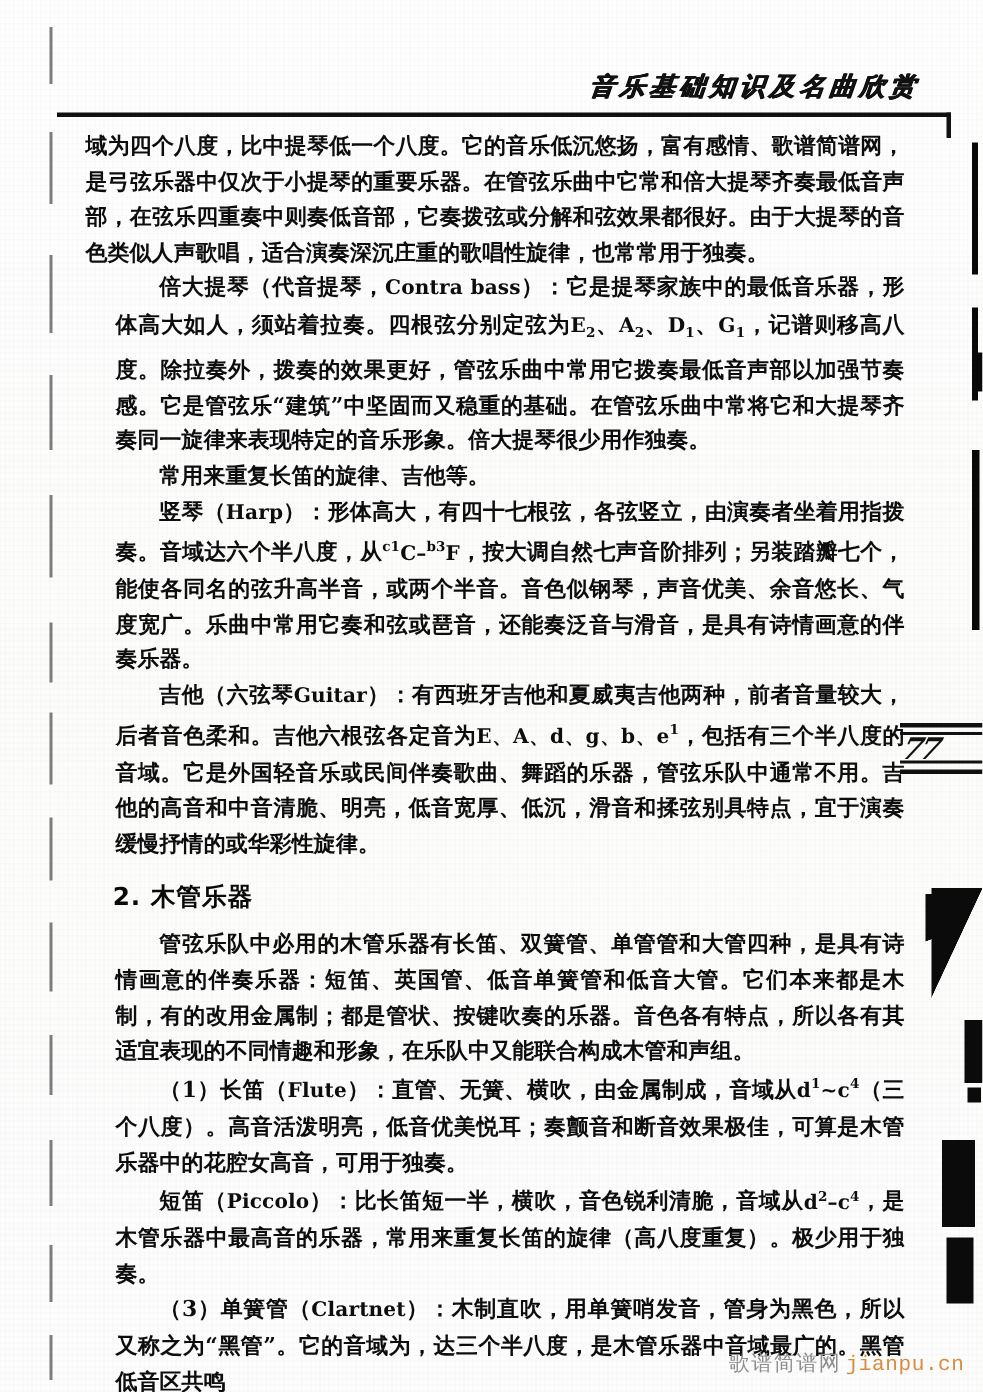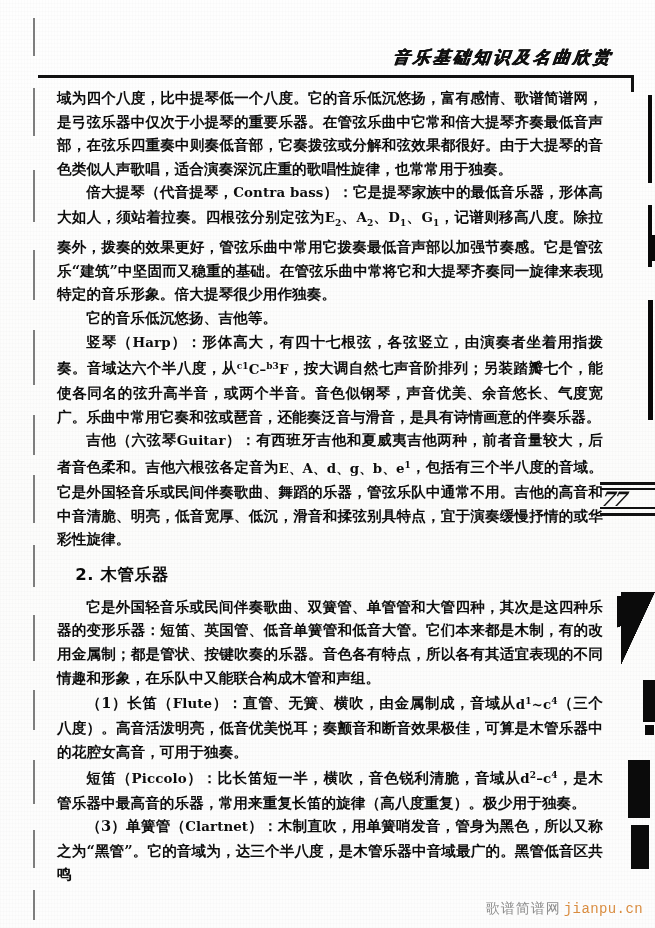--- a/index.html
+++ b/index.html
@@ -73,21 +73,21 @@
     font-family: "DejaVu Serif", serif;
     font-size: 14.6px;
     line-height: 23.6px;
     color: #0d0d0d;
     text-align: justify;
     text-justify: inter-character;
     letter-spacing: 0.1px;
     font-weight: bold;
     -webkit-font-smoothing: none;
   }
-  p.indent { text-indent: 2em; }
+  p.indent { text-indent: 2em; margin-left: 20px; }
 
   h2.section-heading {
     margin: 11px 0 7px 0;
     text-indent: 1.1em;
     font-family: "DejaVu Sans", sans-serif;
     font-size: 16.5px;
     line-height: 26px;
     font-weight: bold;
     color: #0a0a0a;
     letter-spacing: 0.6px;
@@ -262,33 +262,33 @@
 
     <p class="para">
       域为四个八度，比中提琴低一个八度。它的音乐低沉悠扬，富有感情、歌谱简谱网，是弓弦乐器中仅次于小提琴的重要乐器。在管弦乐曲中它常和倍大提琴齐奏最低音声部，在弦乐四重奏中则奏低音部，它奏拨弦或分解和弦效果都很好。由于大提琴的音色类似人声歌唱，适合演奏深沉庄重的歌唱性旋律，也常常用于独奏。
     </p>
 
     <p class="para indent">
       倍大提琴（代音提琴，<span class="lat">Contra bass</span>）：它是提琴家族中的最低音乐器，形体高大如人，须站着拉奏。四根弦分别定弦为<span class="lat">E<sub>2</sub></span>、<span class="lat">A<sub>2</sub></span>、<span class="lat">D<sub>1</sub></span>、<span class="lat">G<sub>1</sub></span>，记谱则移高八度。除拉奏外，拨奏的效果更好，管弦乐曲中常用它拨奏最低音声部以加强节奏感。它是管弦乐“建筑”中坚固而又稳重的基础。在管弦乐曲中常将它和大提琴齐奏同一旋律来表现特定的音乐形象。倍大提琴很少用作独奏。
     </p>
 
 
-    <p class="para indent">它的音乐低沉悠扬、吉他等。</p>
+    <p class="para indent">常用来重复长笛的旋律、吉他等。</p>
 
     <p class="para indent">
       竖琴（<span class="lat">Harp</span>）：形体高大，有四十七根弦，各弦竖立，由演奏者坐着用指拨奏。音域达六个半八度，从<span class="lat"><sup>c1</sup>C–<sup>b3</sup>F</span>，按大调自然七声音阶排列；另装踏瓣七个，能使各同名的弦升高半音，或两个半音。音色似钢琴，声音优美、余音悠长、气度宽广。乐曲中常用它奏和弦或琶音，还能奏泛音与滑音，是具有诗情画意的伴奏乐器。
     </p>
 
     <p class="para indent">
       吉他（六弦琴<span class="lat">Guitar</span>）：有西班牙吉他和夏威夷吉他两种，前者音量较大，后者音色柔和。吉他六根弦各定音为<span class="lat">E、A、d、g、b、e<sup>1</sup></span>，包括有三个半八度的音域。它是外国轻音乐或民间伴奏歌曲、舞蹈的乐器，管弦乐队中通常不用。吉他的高音和中音清脆、明亮，低音宽厚、低沉，滑音和揉弦别具特点，宜于演奏缓慢抒情的或华彩性旋律。
     </p>
 
     <h2 class="section-heading">2. 木管乐器</h2>
 
-    <p class="para indent">它是外国轻音乐或民间伴奏歌曲、双簧管、单管管和大管四种，其次是这四种乐器的变形乐器：短笛、英国管、低音单簧管和低音大管。它们本来都是木制，有的改用金属制；都是管状、按键吹奏的乐器。音色各有特点，所以各有其适宜表现的不同情趣和形象，在乐队中又能联合构成木管和声组。</p>
+    <p class="para indent">管弦乐队中必用的木管乐器有长笛、双簧管、单管管和大管四种，是具有诗情画意的伴奏乐器：短笛、英国管、低音单簧管和低音大管。它们本来都是木制，有的改用金属制；都是管状、按键吹奏的乐器。音色各有特点，所以各有其适宜表现的不同情趣和形象，在乐队中又能联合构成木管和声组。</p>
 
     <p class="para indent">
       （1）长笛（<span class="lat">Flute</span>）：直管、无簧、横吹，由金属制成，音域从<span class="lat">d<sup>1</sup>~c<sup>4</sup></span>（三个八度）。高音活泼明亮，低音优美悦耳；奏颤音和断音效果极佳，可算是木管乐器中的花腔女高音，可用于独奏。
     </p>
 
     <p class="para indent">
       短笛（<span class="lat">Piccolo</span>）：比长笛短一半，横吹，音色锐利清脆，音域从<span class="lat">d<sup>2</sup>–c<sup>4</sup></span>，是木管乐器中最高音的乐器，常用来重复长笛的旋律（高八度重复）。极少用于独奏。
     </p>
 
 

